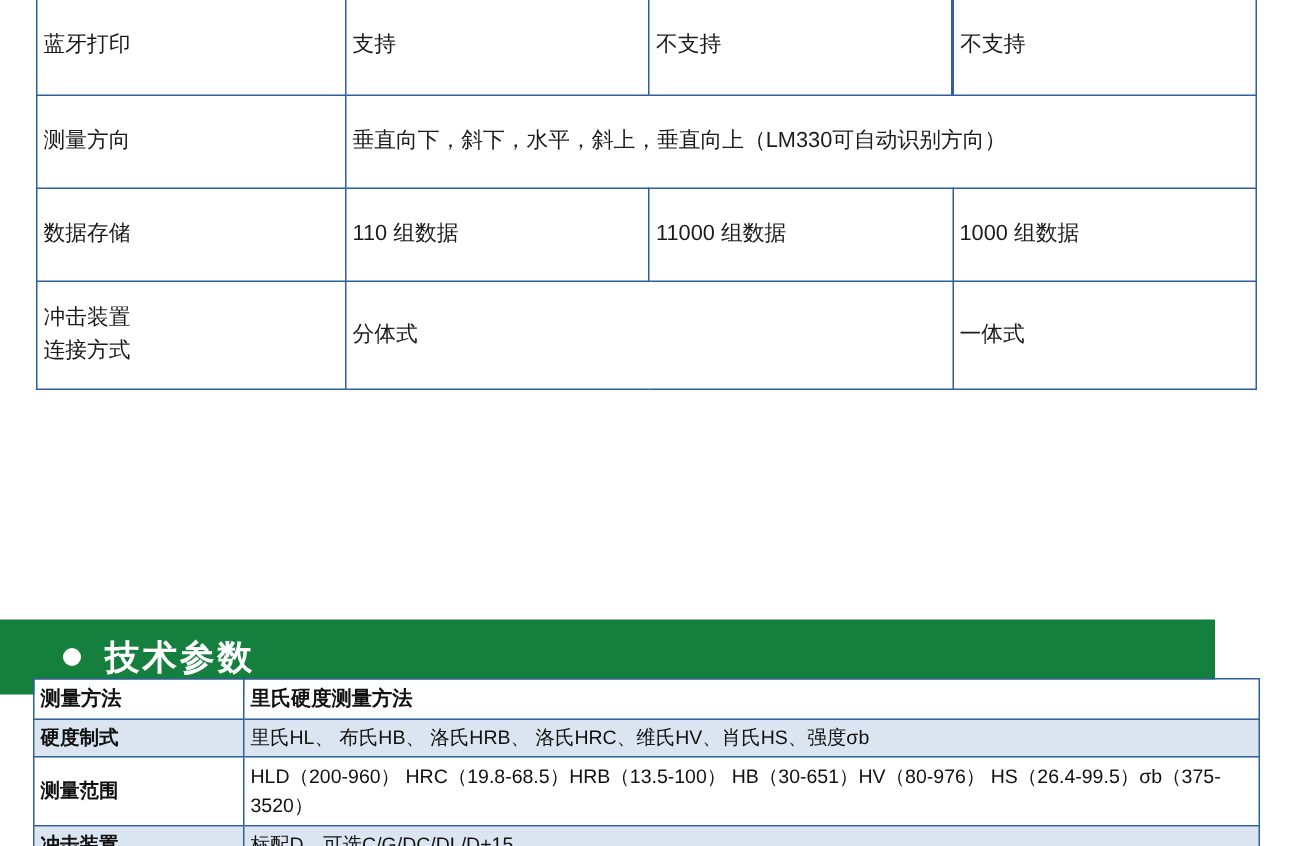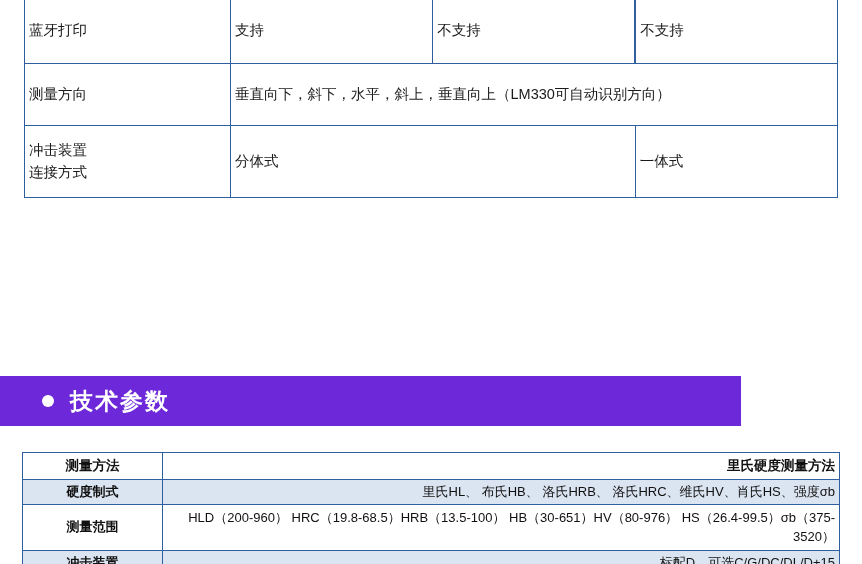--- a/index.html
+++ b/index.html
@@ -46,24 +46,24 @@
   table.cmp tr.r3 td { height: 62px; }
   table.cmp tr.r4 td { height: 62px; }
   table.cmp tr.r5 td { height: 62px; }
   table.cmp tr.r6 td { height: 72px; }
   .cmp .thick-left { border-left: 2px solid #2f5f9e; }
 
   
   .sec-header {
     position: absolute;
     left: 0;
-    top: 376px;
-    width: 741px;
+    top: 413px;
+    width: 810px;
     height: 50px;
-    background: #6d28d9;
+    background: #15803d;
     display: flex;
     align-items: center;
   }
   .sec-header .bullet {
     width: 12px; height: 12px;
     border-radius: 50%;
     background: #ffffff;
     margin-left: 42px;
     margin-right: 16px;
     flex: 0 0 auto;
@@ -82,21 +82,21 @@
     top: 452px;
     width: 818px;
   }
   table.spec {
     width: 818px;
     border-collapse: collapse;
     table-layout: fixed;
   }
   table.spec td {
     border: 1px solid #2f5f9e;
-    text-align: center;
+    text-align: left;
     vertical-align: middle;
     font-size: 13px;
     color: #111111;
     padding: 3px 4px;
     line-height: 1.45;
   }
   table.spec td.k {
     width: 140px;
     font-weight: bold;
   }
@@ -107,39 +107,45 @@
     font-size: 13.5px;
   }
   table.spec tr.alt td {
     background: #dbe5f1;
     height: 24px;
     font-weight: normal;
   }
   table.spec tr.alt td.k { font-weight: bold; }
   table.spec tr.range td { height: 46px; }
   table.spec tr.last td { height: 26px; }
-  table.spec td.v { text-align: right; }
+  table.spec td.v { text-align: left; }
 </style>
 </head>
 <body>
 
 <div class="page">
 
   <div class="cmp-wrap">
     <table class="cmp">
       <tbody>
         <tr class="r1">
           <td class="label">蓝牙打印</td>
           <td>支持</td>
           <td>不支持</td>
           <td class="thick-left">不支持</td>
         </tr>
         <tr class="r2">
           <td class="label">测量方向</td>
           <td colspan="3">垂直向下，斜下，水平，斜上，垂直向上（LM330可自动识别方向）</td>
+        </tr>
+        <tr class="r3">
+          <td class="label">数据存储</td>
+          <td>110 组数据</td>
+          <td>11000 组数据</td>
+          <td>1000 组数据</td>
         </tr>
         <tr class="r6">
           <td class="label"><span>冲击装置</span><br><span>连接方式</span></td>
           <td colspan="2">分体式</td>
           <td>一体式</td>
         </tr>
       </tbody>
     </table>
   </div>
 

